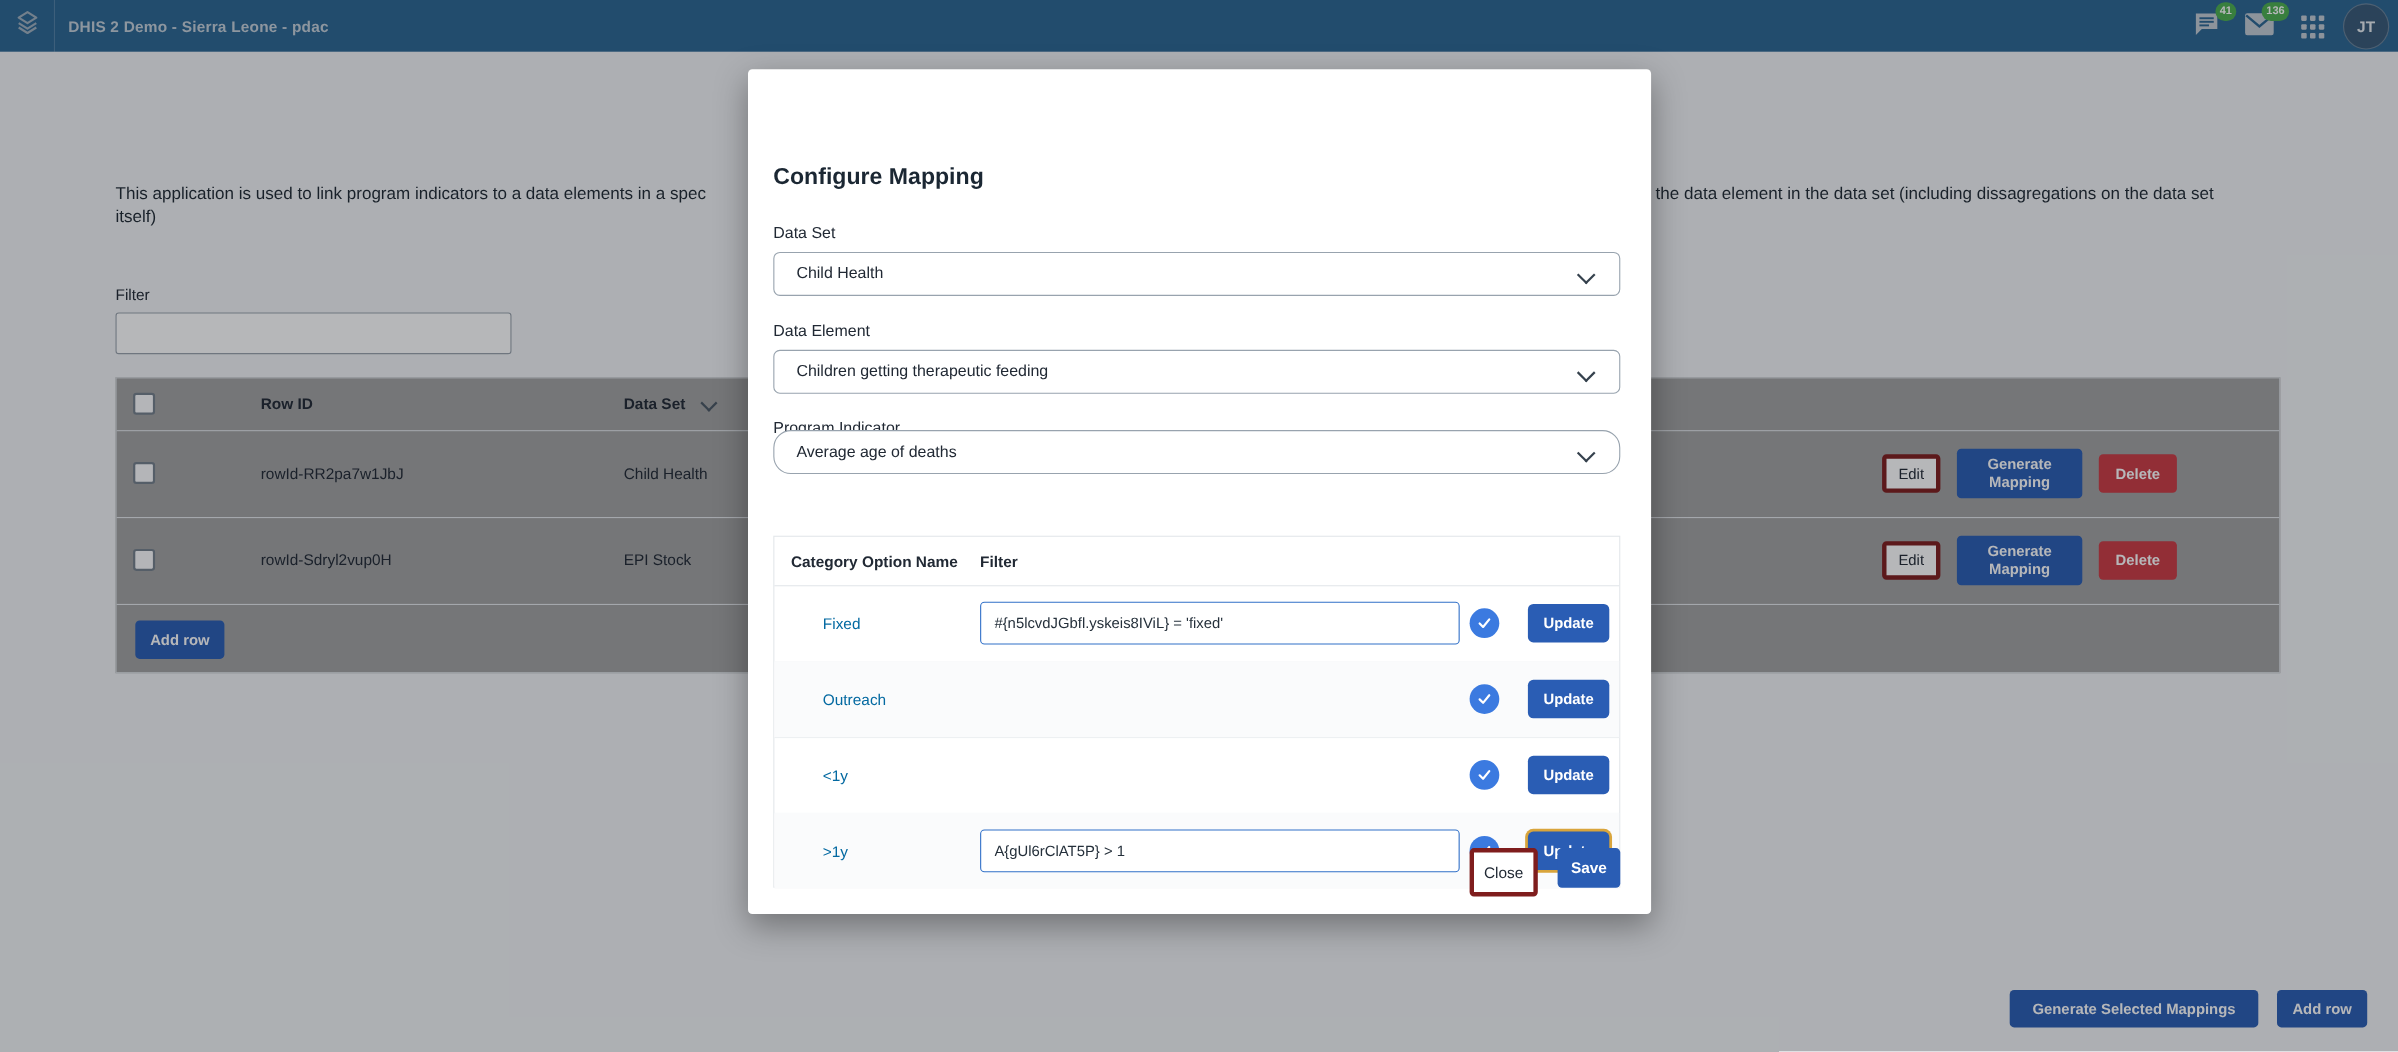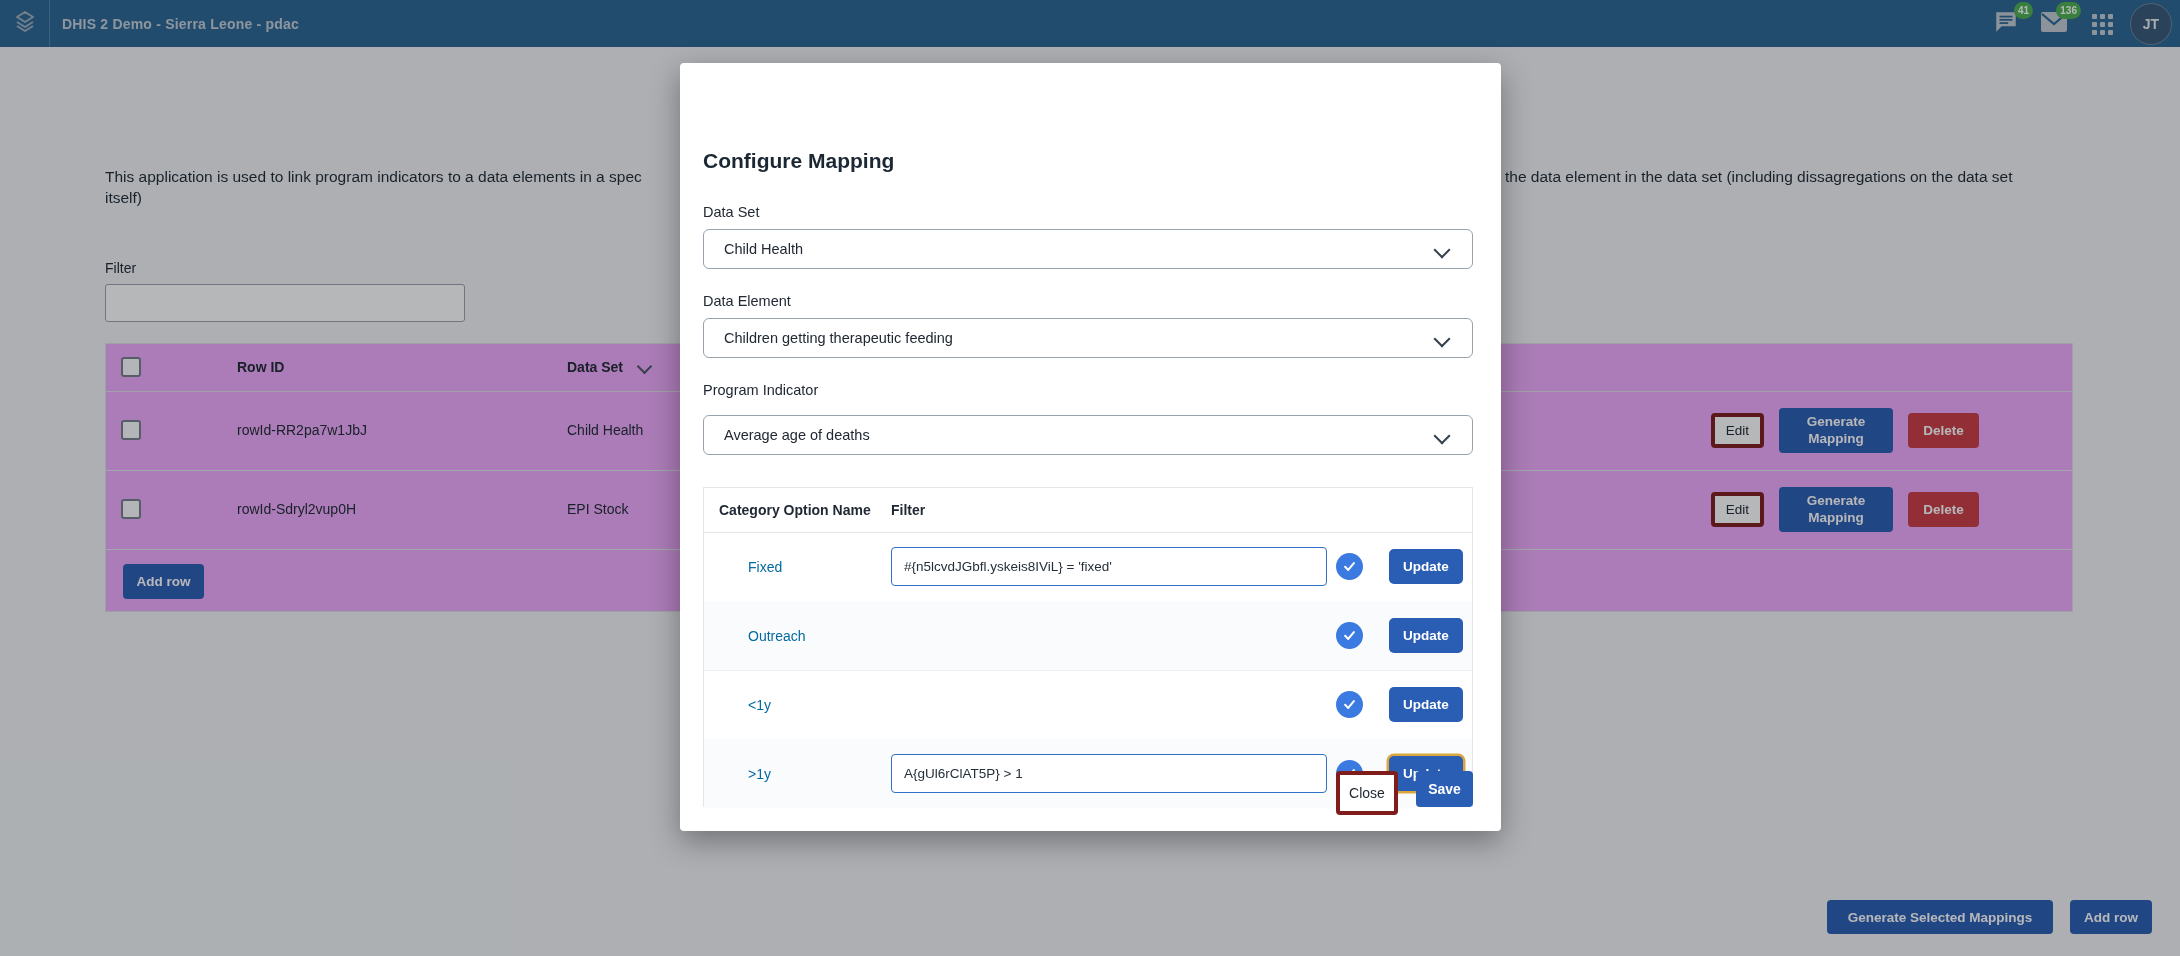--- a/index.html
+++ b/index.html
@@ -13,21 +13,21 @@
   .badge{position:absolute;top:-6px;right:-11px;min-width:11px;height:17px;padding:0 4px;border-radius:9px;background:#4caf50;color:#fff;font-size:10px;font-weight:bold;display:flex;align-items:center;justify-content:center;}
   .grid-icon{display:grid;grid-template-columns:repeat(3,5px);grid-template-rows:repeat(3,5px);gap:3px;}
   .grid-icon span{background:#c3ccd5;border-radius:1px;}
   .avatar{position:absolute;right:8px;top:3px;width:40px;height:40px;border-radius:50%;background:#395a78;border:1px solid rgba(255,255,255,0.25);color:#e8eef3;font-size:14px;font-weight:bold;display:flex;align-items:center;justify-content:center;}
 
   
   .desc{position:absolute;color:#1f2933;font-size:15.5px;white-space:nowrap;}
   .filter-label{position:absolute;left:105px;top:260px;font-size:14px;color:#212934;}
   .filter-input{position:absolute;left:105px;top:284px;width:360px;height:38px;border:1px solid #9aa3ad;border-radius:3px;background:#fff;box-sizing:border-box;font-size:14px;padding:0 10px;font-family:"Liberation Sans",sans-serif;}
 
-  .table-card{position:absolute;left:105px;top:343px;width:1968px;height:269px;background:#f0abfc;border:1px solid #dde1e5;box-sizing:border-box;}
+  .table-card{position:absolute;left:105px;top:343px;width:1968px;height:269px;background:#a3a3a3;border:1px solid #dde1e5;box-sizing:border-box;}
   .t-header{position:absolute;left:0;top:0;width:100%;height:47px;border-bottom:1px solid #e0e4e8;}
   .t-row1{position:absolute;left:0;top:47px;width:100%;height:79px;border-bottom:1px solid #e6e9ec;}
   .t-row2{position:absolute;left:0;top:126px;width:100%;height:79px;border-bottom:1px solid #e6e9ec;}
   .t-footer{position:absolute;left:0;top:205px;width:100%;height:62px;}
   .cb{position:absolute;left:15px;width:20px;height:20px;border:2px solid #75808c;border-radius:3px;background:#fdfdfe;box-sizing:border-box;}
   .cell{position:absolute;font-size:14px;color:#212934;white-space:nowrap;}
   .colhead{font-weight:bold;}
   .sort-chev{position:absolute;left:530px;top:20px;width:9px;height:9px;border-right:2px solid #4a5763;border-bottom:2px solid #4a5763;transform:rotate(45deg);}
   .btn{display:inline-flex;align-items:center;justify-content:center;border-radius:4px;font-family:"Liberation Sans",sans-serif;font-size:13.5px;box-sizing:border-box;cursor:pointer;border:none;}
   .btn-plain{background:#fff;border:4px solid #7f1d1d;color:#212934;}
@@ -171,21 +171,21 @@
       <span class="sel-chev"></span>
     </div>
 
     <div class="fld-label" style="top:230px;">Data Element</div>
     <div class="select" style="top:255px;">
       <span>Children getting therapeutic feeding</span>
       <span class="sel-chev"></span>
     </div>
 
     <div class="fld-label" style="top:319px;">Program Indicator</div>
-    <div class="select" style="top:352px;">
+    <div class="select" style="top:328px;border-radius:16px;">
       <span>Average age of deaths</span>
       <span class="sel-chev"></span>
     </div>
 
     <div class="map-table">
       <div class="map-head">
         <span class="cell colhead" style="left:15px;top:14px;">Category Option Name</span>
         <span class="cell colhead" style="left:187px;top:14px;">Filter</span>
       </div>
 

